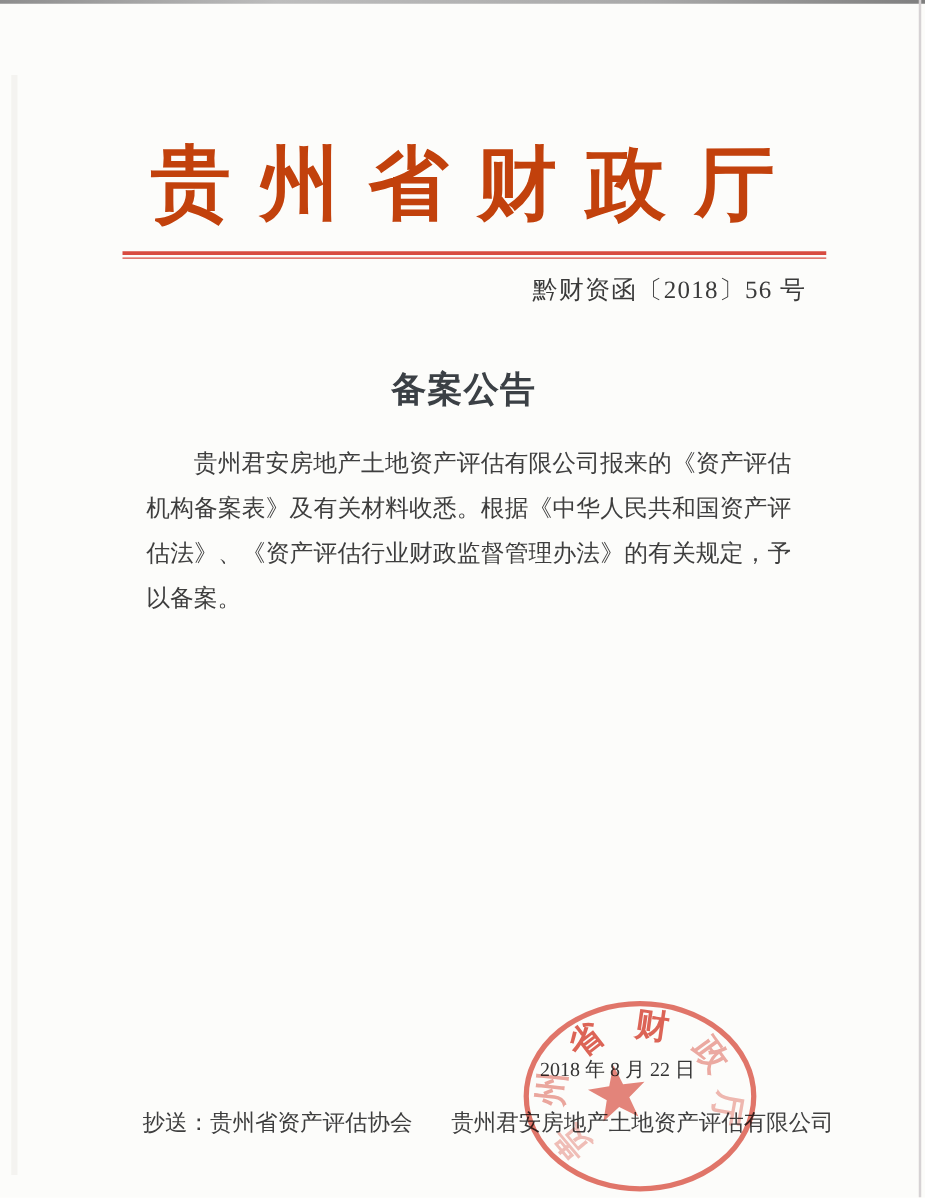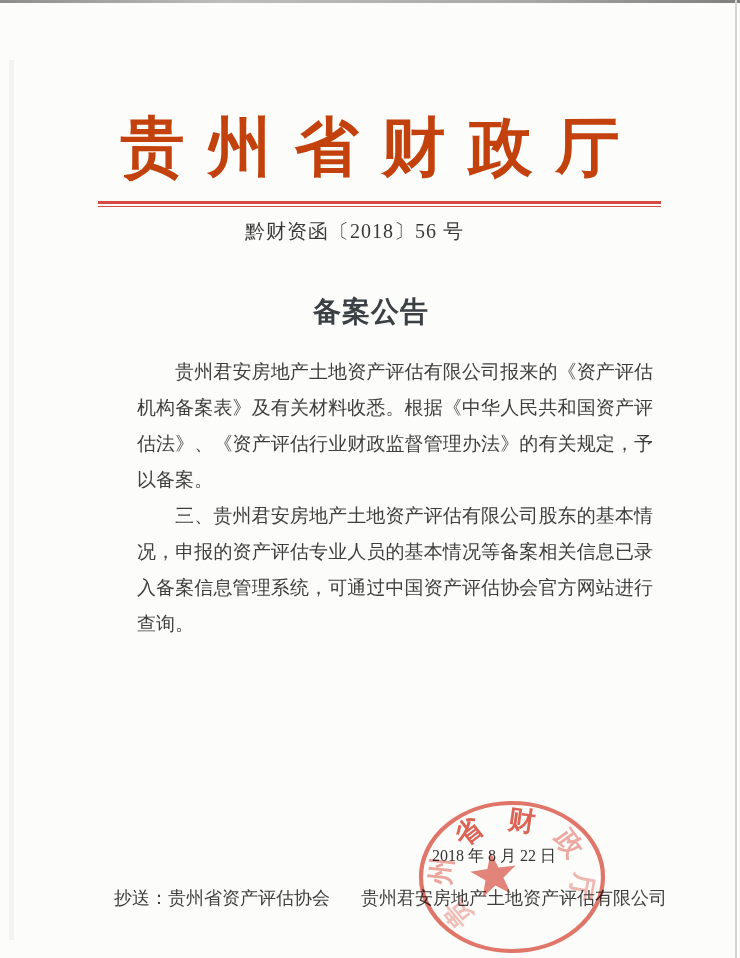--- a/index.html
+++ b/index.html
@@ -20,33 +20,32 @@
     font-size:64px;font-weight:bold;
     letter-spacing:23px;text-indent:23px;
     white-space:nowrap;
   }
   .red-rule{
     position:absolute;left:98px;top:201px;width:563px;height:2px;
     border-top:3px solid transparent;border-bottom:1px solid transparent;
   }
   .doc-number{
     position:absolute;left:245px;top:218px;width:400px;
-    text-align:left;font-size:20px;color:#3a3a3a;letter-spacing:1px;
+    text-align:right;font-size:20px;color:#3a3a3a;letter-spacing:1px;
     white-space:nowrap;
   }
   .doc-title{
     position:absolute;left:0;top:293px;width:742px;
     text-align:center;font-size:28px;font-weight:bold;color:#3b4045;
     letter-spacing:1px;
   }
   .body-text{
     position:absolute;left:117px;top:354px;width:516px;
     font-size:19px;line-height:36px;color:#3e3e3e;
     text-align:justify;
-    margin-left:20px;
   }
   .body-text p{margin:0;text-indent:2em;}
   .date-line{
     position:absolute;left:432px;top:846px;width:200px;
     font-size:16px;color:#343434;white-space:nowrap;
   }
   .cc-line{
     position:absolute;left:114px;top:886px;width:600px;
     font-size:18px;color:#3e3e3e;white-space:nowrap;
   }
@@ -66,21 +65,20 @@
 <div class="agency" style="color: #c2410c;">贵州省财政厅</div>
 
 <div class="red-rule" style="border-top-color: rgb(216, 75, 64); border-bottom-color: rgb(216, 75, 64);"></div>
 
 <div class="doc-number">黔财资函〔2018〕56 号</div>
 
 <div class="doc-title">备案公告</div>
 
 <div class="body-text">
   <p>贵州君安房地产土地资产评估有限公司报来的《资产评估机构备案表》及有关材料收悉。根据《中华人民共和国资产评估法》、《资产评估行业财政监督管理办法》的有关规定，予以备案。</p>
-  <p>三、贵州君安房地产土地资产评估有限公司股东的基本情况，申报的资产评估专业人员的基本情况等备案相关信息已录入备案信息管理系统，可通过中国资产评估协会官方网站进行查询。</p>
 </div>
 
 <div class="date-line">2018 年 8 月 22 日</div>
 
 <div class="cc-line"><span>抄送：贵州省资产评估协会</span><span class="gap"></span><span>贵州君安房地产土地资产评估有限公司</span></div>
 
 <svg class="seal" viewBox="0 0 202 170" xmlns="http://www.w3.org/2000/svg">
   <ellipse cx="99" cy="81" rx="91" ry="74" fill="none" opacity="0.82" stroke="#dd584a" stroke-width="4.2"></ellipse>
   <path opacity="0.72" transform="translate(81,80) rotate(-8)" d="M0,-24 L5.6,-7.8 L22.8,-7.4 L9.1,3.0 L14.1,19.4 L0,9.6 L-14.1,19.4 L-9.1,3.0 L-22.8,-7.4 L-5.6,-7.8 Z" fill="#dd584a"></path>
   <g font-size="27" text-anchor="middle" font-family="Liberation Serif, DejaVu Serif, serif" font-weight="bold">

